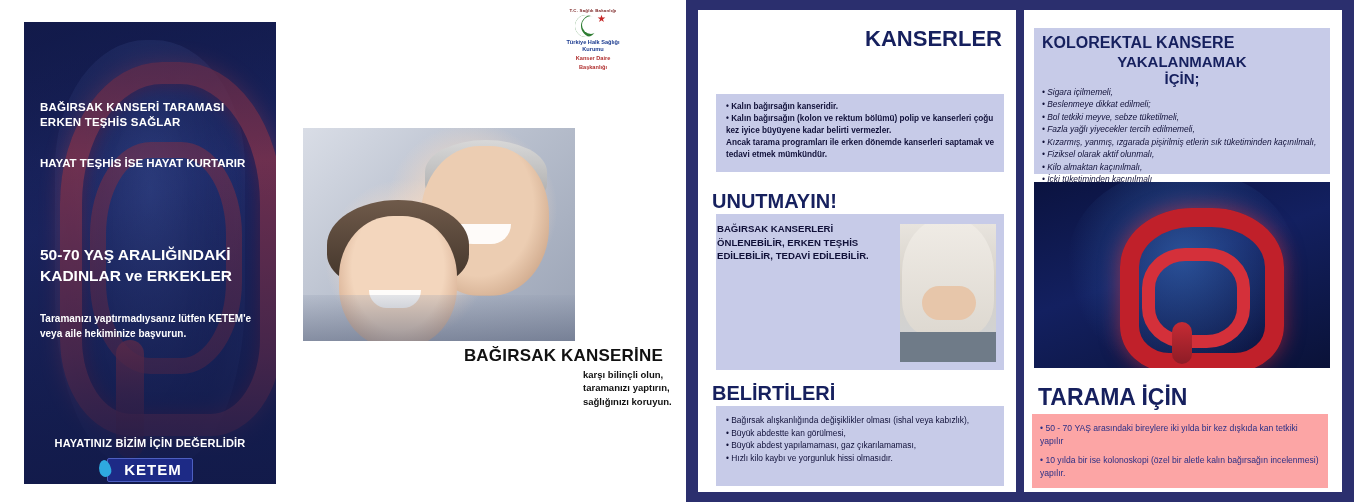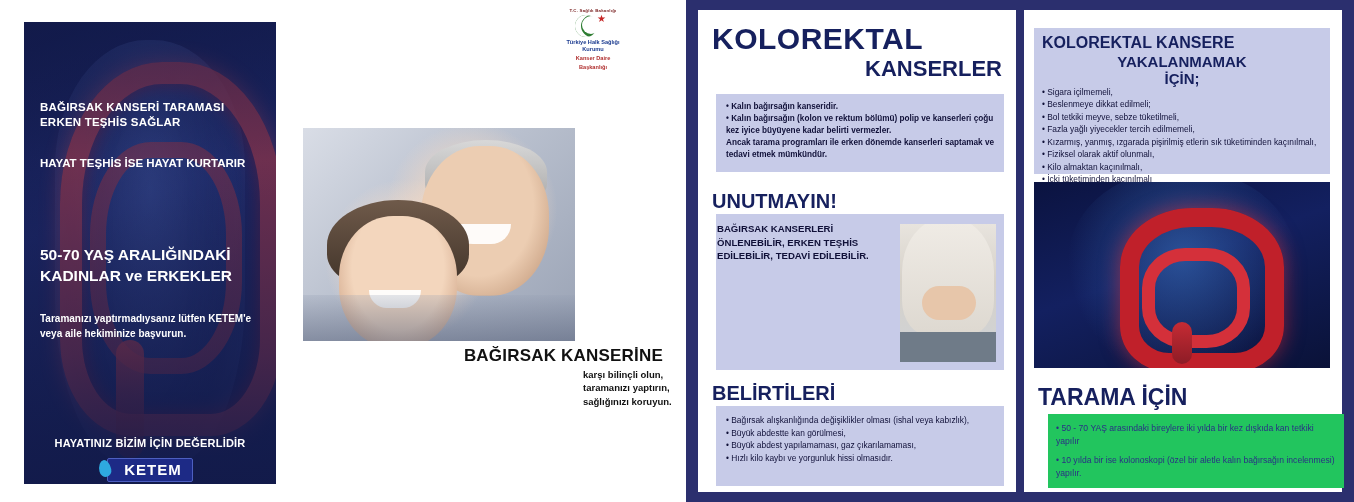--- a/index.html
+++ b/index.html
@@ -217,21 +217,21 @@
   .rp2-box1{left:10px;top:18px;width:296px;height:146px;background:#c7cbe8;}
   .rp2-box1 .head{
     position:absolute;left:8px;top:6px;right:8px;
     color:#16205e;font-weight:bold;line-height:1.12;
   }
   .rp2-box1 .head .h1{font-size:16px;}
   .rp2-box1 .head .h2{font-size:15px;text-align:center;margin-top:2px;}
   .rp2-box1 .head .h3{font-size:15px;text-align:center;}
   .rp2-box1 .txt{
     position:absolute;left:8px;top:58px;right:8px;
-    font-size:8.4px;color:#101038;line-height:1.48;
+    font-size:8.4px;color:#101038;line-height:1.48;font-style:italic;
   }
   .rp2-img{
     position:absolute;left:10px;top:172px;width:296px;height:186px;
     background:linear-gradient(160deg,#0b1340 0%,#132060 45%,#0a1238 100%);
     overflow:hidden;
   }
   .rp2-img .torso{
     position:absolute;left:50%;top:-10px;transform:translateX(-50%);
     width:230px;height:210px;border-radius:44%;
     background:radial-gradient(ellipse at 50% 40%, rgba(70,140,220,.45), rgba(10,20,60,0) 70%);
@@ -247,21 +247,21 @@
     border:13px solid #d4303a;border-radius:40%;
   }
   .rp2-img .rect{
     position:absolute;left:138px;top:140px;width:20px;height:42px;border-radius:10px;
     background:linear-gradient(180deg,#c62b34,#8d1c26);
   }
   .rp2-tarama{
     position:absolute;left:14px;top:374px;
     color:#16205e;font-weight:bold;font-size:23px;
   }
-  .rp2-box2{left:24px;top:404px;width:296px;height:74px;background:#22c55e;}
+  .rp2-box2{left:8px;top:404px;width:296px;height:74px;background:#fca5a5;}
   .rp2-box2 .txt{
     position:absolute;left:8px;top:8px;right:8px;
     font-size:8.6px;color:#2a2f85;line-height:1.5;
   }
   .spacer{height:6px;}
 
   
   .seam{
     position:absolute;left:686px;top:0;width:4px;height:502px;background:#2b2f6e;
   }
@@ -322,21 +322,20 @@
     <div class="caption-main">BAĞIRSAK KANSERİNE</div>
     <div class="caption-sub">karşı bilinçli olun, taramanızı yaptırın, sağlığınızı koruyun.</div>
   </div>
 
   <div class="seam"></div>
 
   <div class="right-sheet">
 
     <div class="r-white rp1">
       <div class="rp1-head">
-        <div class="l1">KOLOREKTAL</div>
         <div class="l2">KANSERLER</div>
       </div>
 
       <div class="r-panel rp1-box1">
         <div class="txt">
           <div>• Kalın bağırsağın kanseridir.</div>
           <div>• Kalın bağırsağın (kolon ve rektum bölümü) polip ve kanserleri çoğu kez iyice büyüyene kadar belirti vermezler.</div>
           <div>Ancak tarama programları ile erken dönemde kanserleri saptamak ve tedavi etmek mümkündür.</div>
         </div>
       </div>

